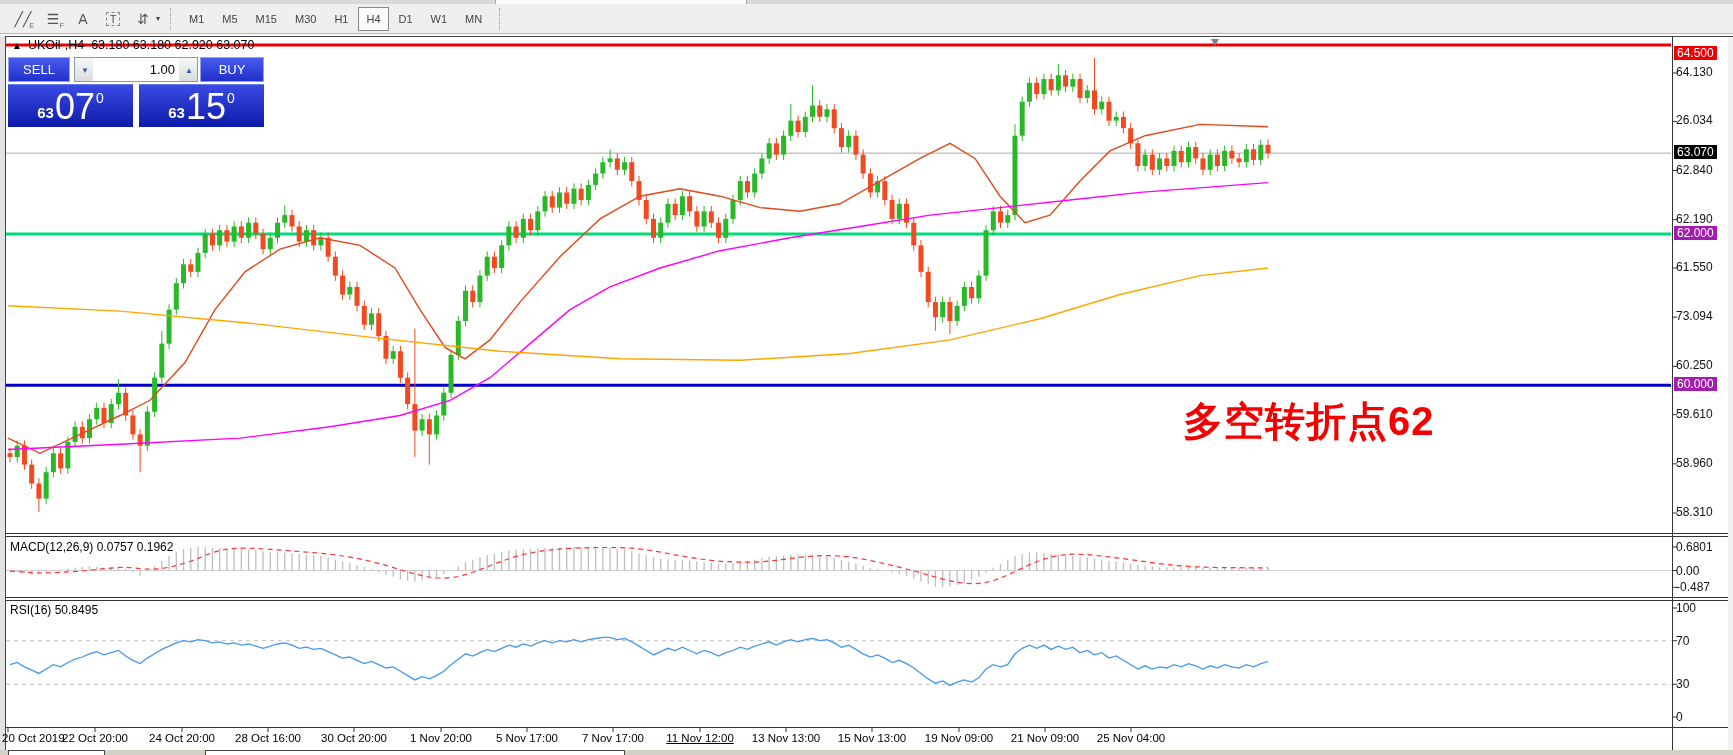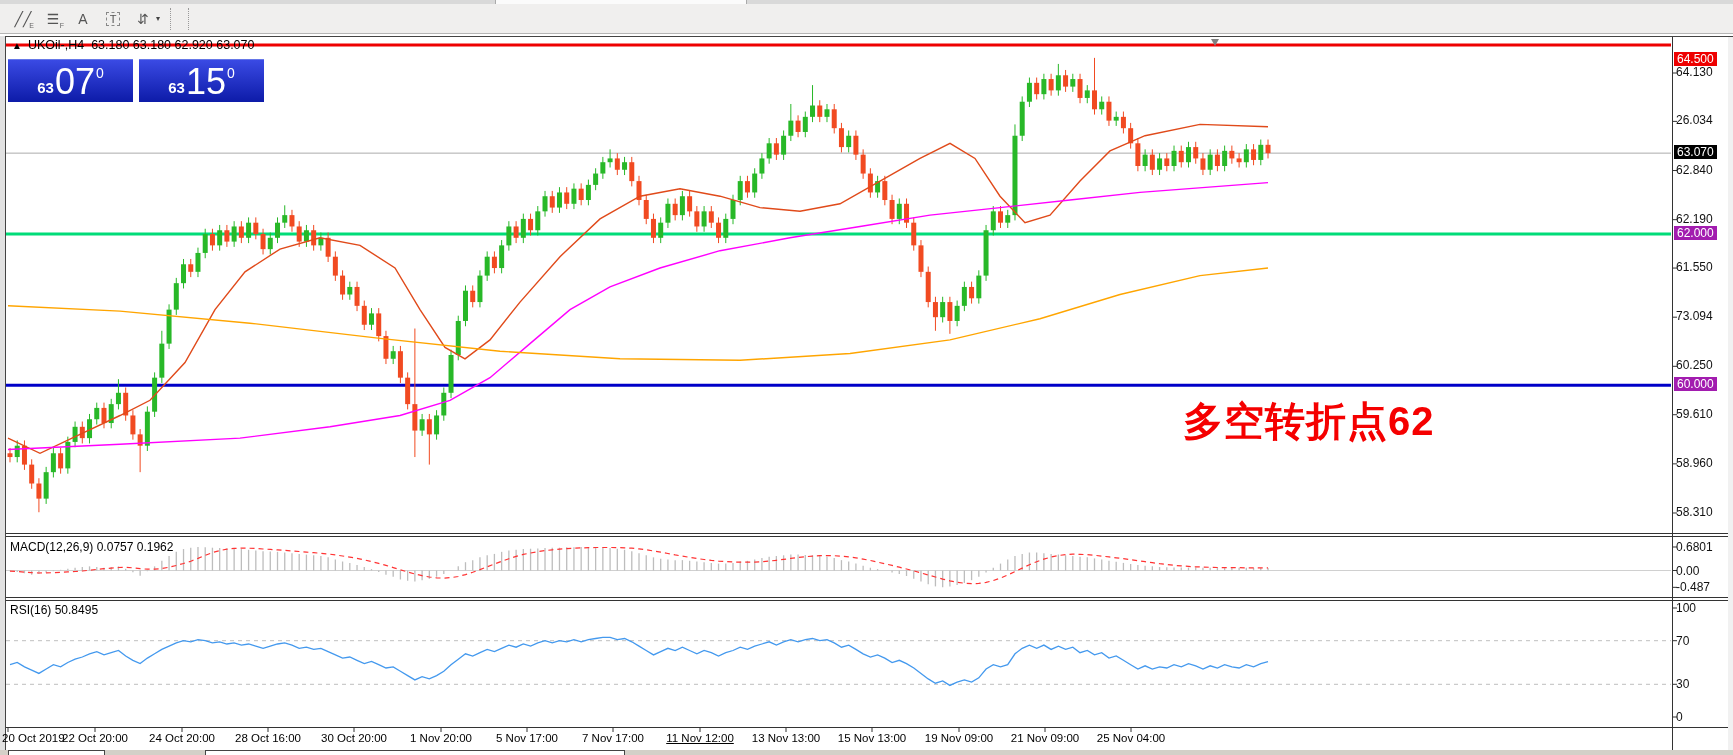--- a/index.html
+++ b/index.html
@@ -71,20 +71,31 @@
       </div>
       <div class="tb-icon boxed">
         <span class="g">T</span>
       </div>
       <div class="tb-icon">
         <span class="g">⇵</span>
       </div>
     </span>
   <span class="tb-caret">▾</span>
   <span class="tb-sep"></span>
+  <span id="tf-slots" style="display:flex;">
+      <div class="tf-btn">M1</div>
+      <div class="tf-btn">M5</div>
+      <div class="tf-btn">M15</div>
+      <div class="tf-btn">M30</div>
+      <div class="tf-btn">H1</div>
+      <div class="tf-btn active">H4</div>
+      <div class="tf-btn">D1</div>
+      <div class="tf-btn">W1</div>
+      <div class="tf-btn">MN</div>
+    </span>
   <span class="tb-sep"></span>
 </div>
 <div id="win-top-border" class="abs"></div>
 <div id="win-left-fill" class="abs"></div>
 <div id="win-left-border" class="abs"></div>
 
 <svg id="chart-svg" width="1733" height="755" viewBox="0 0 1733 755">
     <line x1="6" y1="45.02799999999966" x2="1671" y2="45.02799999999966" stroke="#ee0000" stroke-width="3"></line>
     <line x1="6" y1="234.02799999999965" x2="1671" y2="234.02799999999965" stroke="#00dc78" stroke-width="3"></line>
     <line x1="6" y1="385.2279999999996" x2="1671" y2="385.2279999999996" stroke="#0000c8" stroke-width="3"></line>
@@ -662,21 +673,21 @@
 <div class="pane-sep abs" style="top:600px;"></div>
 <div class="pane-sep abs" style="top:727px;width:1727px;"></div>
 <div id="axis-vline" class="abs"></div>
 <div id="right-fill" class="abs"></div>
 
 <div id="chart-title" class="abs"><span class="tri">▲</span><span>UKOil-,H4</span><span>  </span><span>63.180 63.180 62.920 63.070</span></div>
 <div class="ind-label abs" style="left:10px;top:540px;">MACD(12,26,9) 0.0757 0.1962</div>
 <div class="ind-label abs" style="left:10px;top:603px;">RSI(16) 50.8495</div>
 <div id="annotation" class="abs" style="left: 1183px; top: 394px; color: rgb(245, 0, 0);">多空转折点62</div>
 <div id="price-axis">
-    <div class="pr-label boxed" style="top: 52px; background: rgb(238, 0, 0);">64.500</div>
+    <div class="pr-label boxed" style="top: 46px; background: rgb(238, 0, 0);">64.500</div>
     <div class="pr-label" style="top: 65px;">64.130</div>
     <div class="pr-label" style="top: 113.384px;">26.034</div>
     <div class="pr-label boxed" style="top: 145.136px; background: rgb(0, 0, 0);">63.070</div>
     <div class="pr-label" style="top: 162.524px;">62.840</div>
     <div class="pr-label" style="top: 211.664px;">62.190</div>
     <div class="pr-label boxed" style="top: 226.028px; background: #a21caf;">62.000</div>
     <div class="pr-label" style="top: 260.048px;">61.550</div>
     <div class="pr-label" style="top: 309.188px;">73.094</div>
     <div class="pr-label" style="top: 358.328px;">60.250</div>
     <div class="pr-label boxed" style="top: 377.228px; background: #a21caf;">60.000</div>
@@ -702,20 +713,29 @@
     <div class="time-label" style="left: 613px; transform: translateX(-50%);">7 Nov 17:00</div>
     <div class="time-label" style="left: 700px; transform: translateX(-50%); text-decoration: underline;">11 Nov 12:00</div>
     <div class="time-label" style="left: 786px; transform: translateX(-50%);">13 Nov 13:00</div>
     <div class="time-label" style="left: 872px; transform: translateX(-50%);">15 Nov 13:00</div>
     <div class="time-label" style="left: 959px; transform: translateX(-50%);">19 Nov 09:00</div>
     <div class="time-label" style="left: 1045px; transform: translateX(-50%);">21 Nov 09:00</div>
     <div class="time-label" style="left: 1131px; transform: translateX(-50%);">25 Nov 04:00</div>
   </div>
 
 <div id="trade-panel" class="abs">
+  <div id="tp-row1">
+    <div id="sell-btn" class="tp-btn">SELL</div>
+    <div id="vol-spin">
+      <button class="spin-btn">▼</button>
+      <input id="vol-input" value="1.00" style="">
+      <button class="spin-btn">▲</button>
+    </div>
+    <div id="buy-btn" class="tp-btn">BUY</div>
+  </div>
   <div id="tp-row2">
     <div class="tp-price">
       <span class="sm">63</span>
       <span class="bg">07</span>
       <span class="sup">0</span>
     </div>
     <div class="tp-price">
       <span class="sm">63</span>
       <span class="bg">15</span>
       <span class="sup">0</span>

